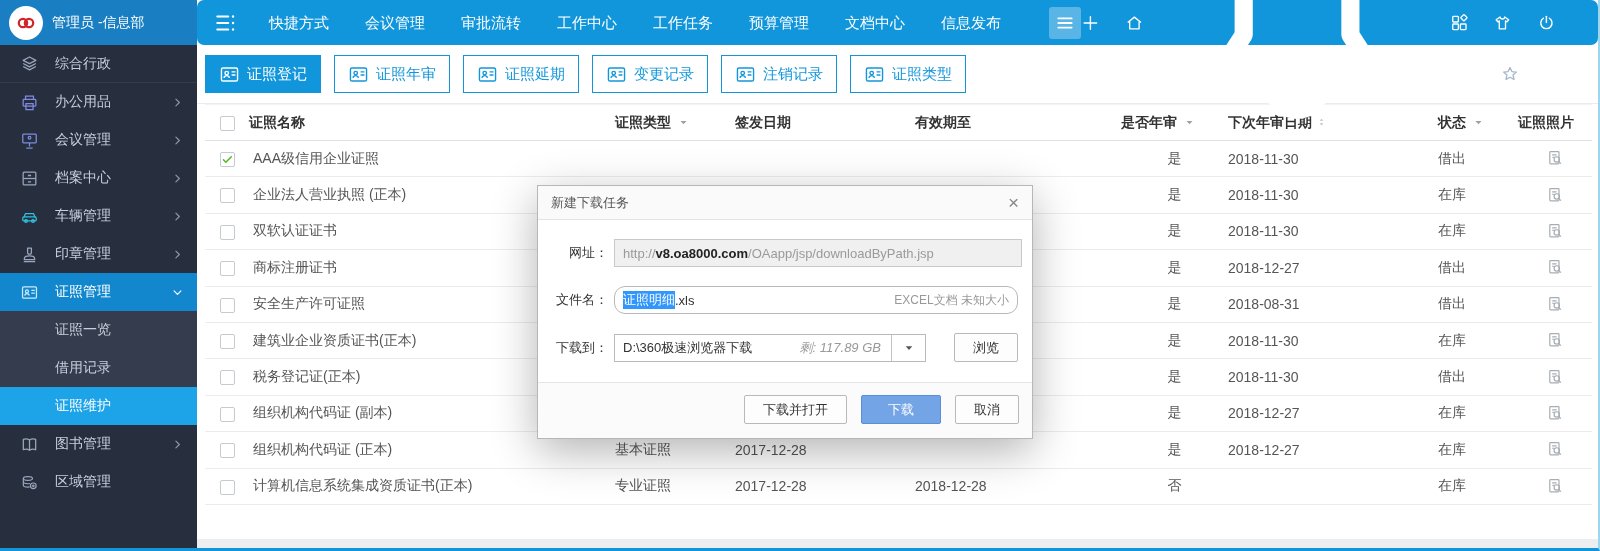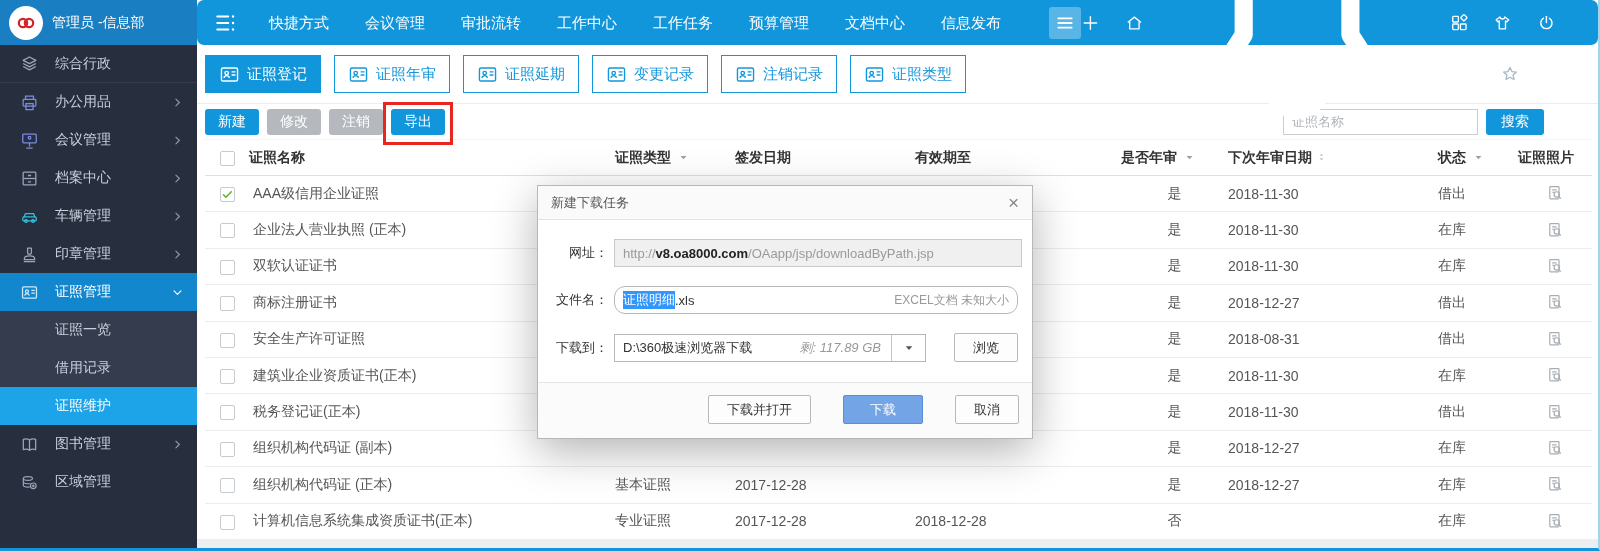--- a/index.html
+++ b/index.html
@@ -98,21 +98,21 @@
   .dlg-input.path{width:312px;padding-right:0;}
   .space-left{margin-left:auto;color:#999;font-style:italic;}
   .dd{width:34px;height:100%;border-left:1px solid #c4c4c4;margin-left:10px;display:flex;
       align-items:center;justify-content:center;cursor:pointer;flex:none;}
   .dd .caret{color:#555;margin:0;width:12px;height:12px;}
   .dlg-btn{height:29px;padding:0 18px;background:#fdfdfd;border:1px solid #b9b9b9;border-radius:2px;
            color:#333;font-size:13px;font-family:inherit;cursor:pointer;white-space:nowrap;}
   .dlg-btn.blue{background:#72a4e6;border-color:#5b8ed6;color:#fff;padding:0 26px;}
   .browse{margin-left:28px;width:64px;padding:0;}
   .dlg-footer{margin-top:20px;border-top:1px solid #e6e6e6;background:#fbfbfb;
-              display:flex;justify-content:flex-end;gap:32px;padding:12px 13px 14px;}
+              display:flex;justify-content:flex-end;gap:14px;padding:12px 13px 14px;}
 </style>
 </head>
 <body>
 
 <div class="app">
 
   <header class="topbar">
     <div class="tb-left">
       <span class="logo icon">
           <svg viewBox="0 0 24 24" fill="none" stroke="#d22328" stroke-width="2.2">
@@ -427,31 +427,20 @@
             <span>证照类型</span>
           </button>
         </div>
       <span class="fav icon">
           <svg viewBox="0 0 24 24" fill="none" stroke="currentColor" stroke-width="1.6" stroke-linejoin="round">
             <path d="M12 4.2l2.3 4.9 5.4.6-4 3.6 1.1 5.3-4.8-2.7-4.8 2.7 1.1-5.3-4-3.6 5.4-.6z"></path>
           </svg>
         </span>
     </div>
 
-    <div class="toolbar">
-      <button class="btn primary">新建</button>
-      <button class="btn gray">修改</button>
-      <button class="btn gray">注销</button>
-      <span class="export-wrap">
-        <button class="btn primary">导出</button>
-        <span class="red-box"></span>
-      </span>
-      <input class="search-input" placeholder="证照名称" style="">
-      <button class="btn primary search-btn">搜索</button>
-    </div>
 
     <table>
       <colgroup>
         <col style="width:44px">
           <col style="width:366px">
           <col style="width:120px">
           <col style="width:180px">
         <col style="width:206px">
           <col style="width:107px">
           <col style="width:210px">

